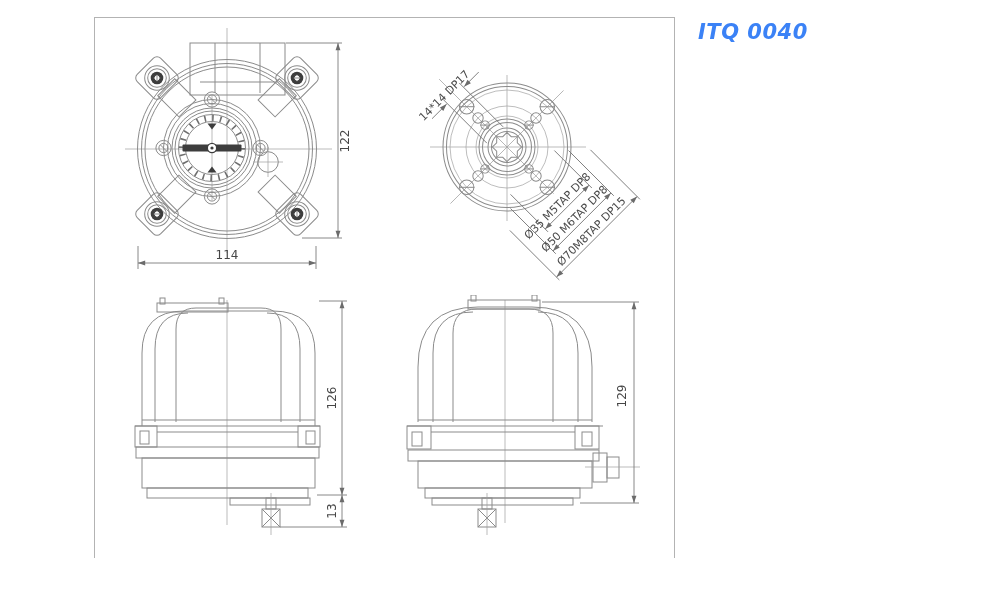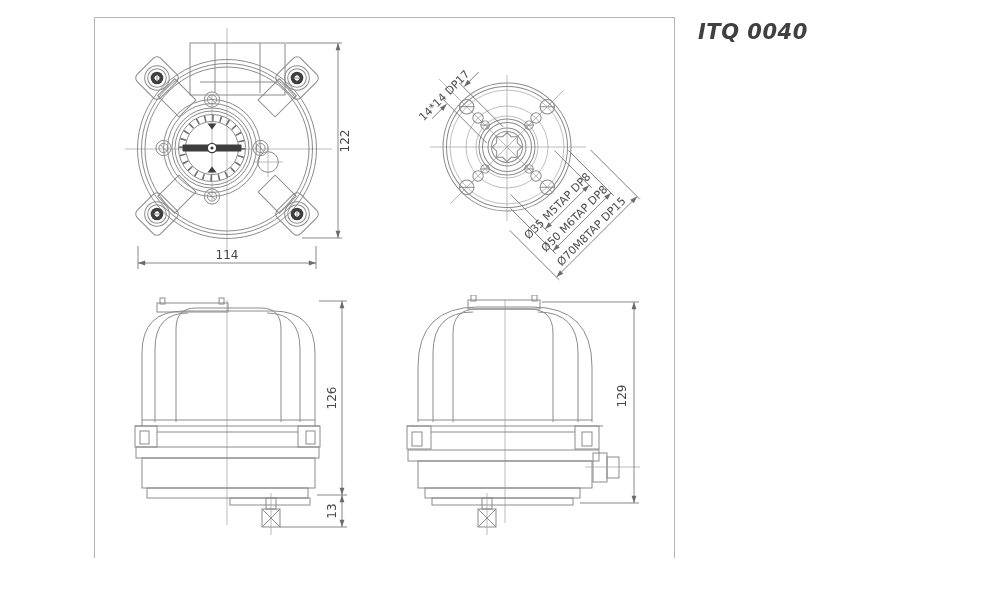--- a/index.html
+++ b/index.html
@@ -1,21 +1,21 @@
 <!DOCTYPE html>
 <html><head>
 <meta charset="utf-8">
 <style>
   html,body{margin:0;padding:0;background:#ffffff;}
   #canvas{position:relative;width:1000px;height:593px;background:#fff;overflow:hidden;
           font-family:"DejaVu Sans",sans-serif;}
   #frame{position:absolute;left:94px;top:17px;width:579px;height:540px;
          border-left:1px solid #b3b3b3;border-top:1px solid #b3b3b3;border-right:1px solid #b3b3b3;}
   #title{position:absolute;left:698px;top:20px;font-style:italic;font-weight:bold;
-         font-size:21px;color:#404040;letter-spacing:.5px;}
+         font-size:21px;color:#3b82f6;letter-spacing:.5px;}
   .view{position:absolute;}
   
   .ln{fill:none;stroke:#8b8b8b;stroke-width:1;}
   .lt{fill:none;stroke:#a6a6a6;stroke-width:.7;}
   .cl{fill:none;stroke:#9d9d9d;stroke-width:.7;}
   .dm{fill:none;stroke:#7a7a7a;stroke-width:.9;}
   .dk{fill:#3d3d3d;stroke:none;}
   text.dt{fill:#464646;font-family:"DejaVu Sans",sans-serif;font-size:12px;}
   text.dt2{fill:#4a4a4a;font-family:"DejaVu Sans",sans-serif;font-size:11px;}
 </style>

